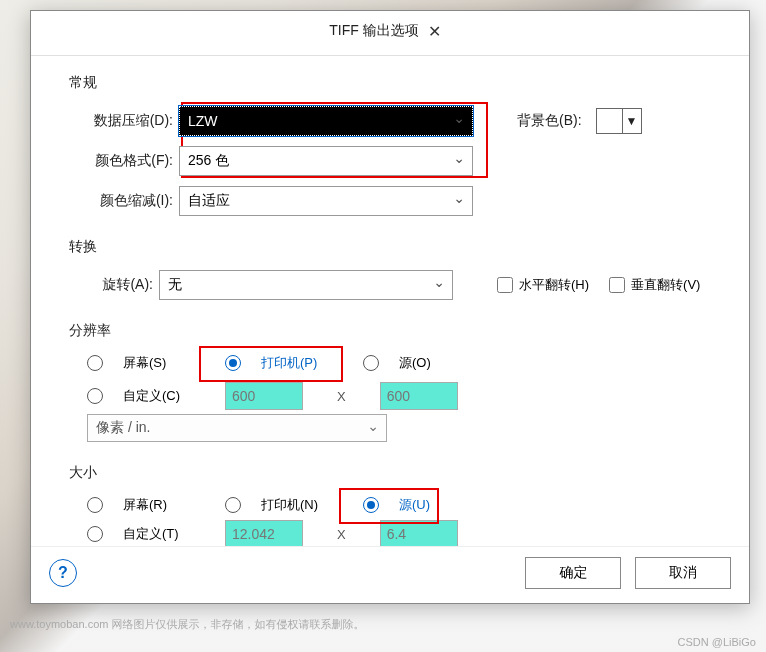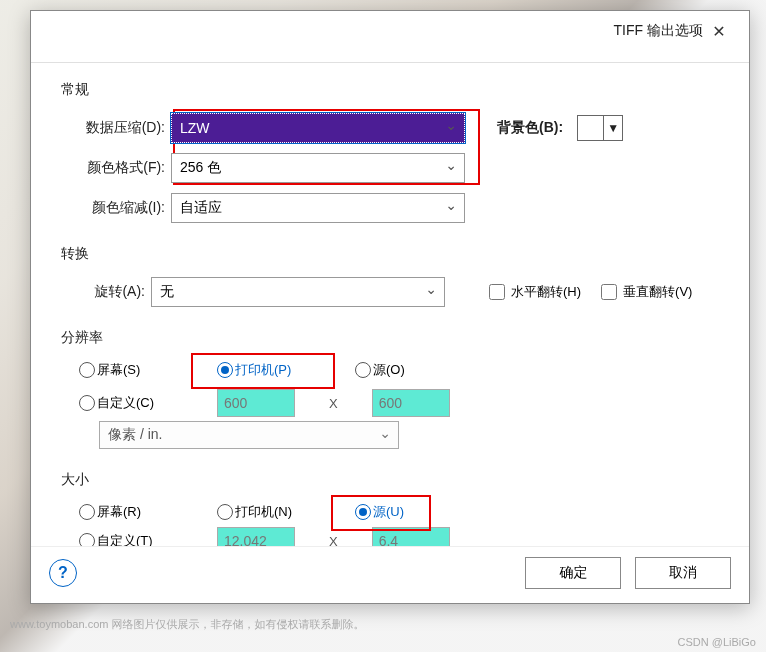--- a/index.html
+++ b/index.html
@@ -26,33 +26,33 @@
       height: 594px;
       background: #fff;
       border: 1px solid #888;
       box-shadow: 0 4px 20px rgba(0,0,0,0.25);
       display: flex;
       flex-direction: column;
     }
     .titlebar {
       display: flex;
       align-items: center;
-      justify-content: flex-end;
-      padding: 8px 14px 19px 14px;
+      justify-content: center;
+      padding: 8px 14px 12px 14px;
       border-bottom: 1px solid #e0e0e0;
     }
     .title-text { font-size: 14px; color: #222; }
     .close-btn {
       width: 32px; height: 24px;
       display: flex; align-items: center; justify-content: center;
       font-size: 16px; color: #333; cursor: pointer;
     }
     .content {
       flex: 1;
-      padding: 18px 22px 10px 30px;
+      padding: 18px 22px 10px 38px;
       overflow: auto;
     }
     .section { margin-bottom: 22px; }
     .section-title {
       font-size: 14px;
       color: #222;
       margin-bottom: 14px;
     }
     .row {
       display: flex;
@@ -88,21 +88,21 @@
     .combo::after {
       content: "⌄";
       position: absolute;
       right: 8px;
       top: 4px;
       font-size: 14px;
       color: #555;
       pointer-events: none;
     }
     .combo.selected .combo-display {
-      background: #4c1d95;
+      background: #000000;
       color: #fff;
       border: 1px dotted #fff;
       outline: 1px solid #0063c6;
     }
     .red-highlight {
       position: absolute;
       border: 2px solid #e60000;
       pointer-events: none;
     }
     .color-swatch {
@@ -135,21 +135,21 @@
     .radio-group {
       display: flex;
       align-items: center;
       flex-wrap: wrap;
       gap: 4px 28px;
       padding-left: 18px;
     }
     .radio-wrap {
       display: inline-flex;
       align-items: center;
-      gap: 2px;
+      gap: 20px;
       min-width: 110px;
     }
     .radio-circle {
       width: 16px; height: 16px;
       border: 1.5px solid #555;
       border-radius: 50%;
       display: flex; align-items: center; justify-content: center;
       background: #fff;
     }
     .radio-circle.checked { border-color: #0063c6; }
@@ -243,21 +243,21 @@
     <div class="section" style="position:relative;">
       <div class="section-title">常规</div>
 
       <div class="red-highlight" style="left:112px; top:28px; width:307px; height:76px;"></div>
 
       <div class="row">
         <span class="label">数据压缩(D):</span>
         <div class="combo selected" style="width:294px;">
           <div class="combo-display">LZW</div>
         </div>
-        <span class="label" style="width:auto; margin-left:32px;font-weight:bold;">背景色(B):</span>
+        <span class="label" style="width:auto; margin-left:44px;">背景色(B):</span>
         <div class="color-swatch" style="margin-left:8px;">
           <div class="swatch-color"></div>
           <div class="swatch-drop">▼</div>
         </div>
       </div>
 
       <div class="row">
         <span class="label">颜色格式(F):</span>
         <div class="combo" style="width:294px;border-radius:6px;">
           <div class="combo-display">256 色</div>
@@ -310,21 +310,21 @@
         </div>
       </div>
       <div class="radio-group">
         <div class="radio-wrap">
           <span class="radio-circle"></span>
           <span>自定义(C)</span>
         </div>
         <input class="num-input" disabled="" value="600" style="">
         <span class="x-sep">X</span>
         <input class="num-input" disabled="" value="600" style="">
-        <span class="unit-wrap" style="margin-left:20px;">
+        <span class="unit-wrap" style="">
           <input class="unit-select" disabled="" value="像素 / in." style="">
         </span>
       </div>
     </div>
 
     <div class="section" style="position:relative; margin-bottom:8px;">
       <div class="section-title">大小</div>
 
       <div class="red-highlight" style="left:270px; top:24px; width:100px; height:36px;"></div>
 

